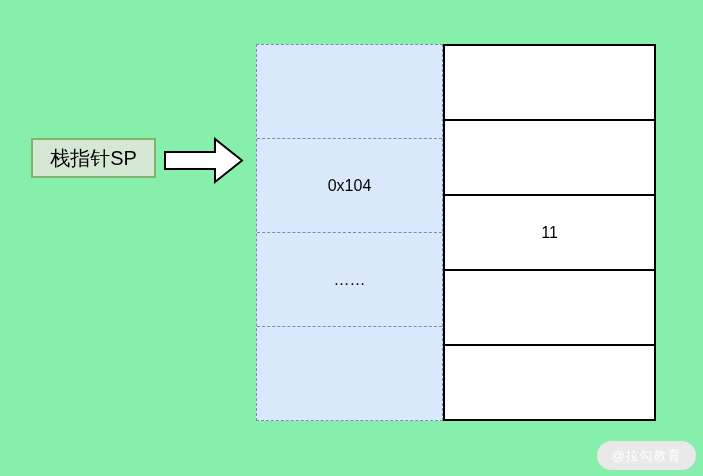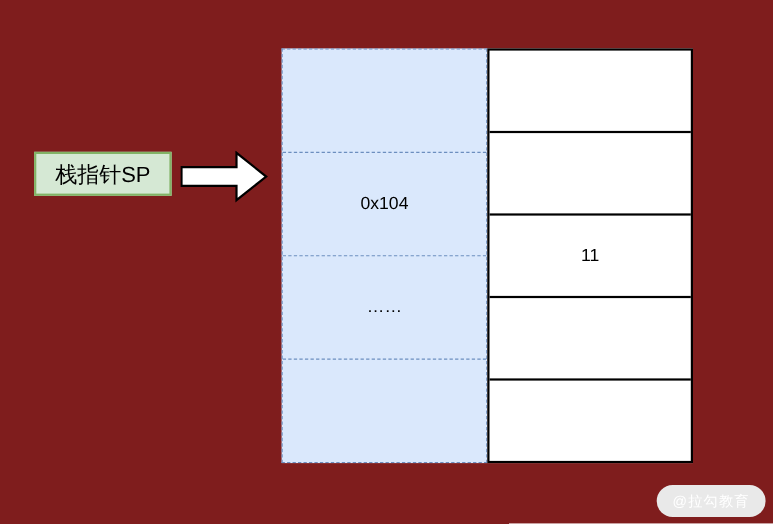--- a/index.html
+++ b/index.html
@@ -1,19 +1,19 @@
 <!DOCTYPE html>
 <html><head>
 <meta charset="utf-8">
 <style>
   html,body{margin:0;padding:0;background:#ffffff;}
   .stage{
     position:relative;
     width:703px;height:476px;
-    background:#7f1d1d;
+    background:#86efac;
     font-family:"Liberation Sans","DejaVu Sans",sans-serif;
     overflow:hidden;
   }
   
   .pointer-label{
     position:absolute;
     left:31px;top:138px;
     width:125px;height:40px;
     box-sizing:border-box;
     background:var(--green-fill,#d5e8d4);
@@ -42,21 +42,21 @@
     display:flex;align-items:center;justify-content:center;
     font-size:16px;color:#000;
   }
   .addr-cell + .addr-cell{
     border-top:1px dashed var(--blue-stroke,#6c8ebf);
   }
   
   .val-col{
     position:absolute;
     left:443px;top:44px;
-    width:187px;height:377px;
+    width:213px;height:377px;
     box-sizing:border-box;
     background:#ffffff;
     border:2px solid var(--black-stroke,#000000);
     display:flex;flex-direction:column;
   }
   .val-cell{
     flex:1;
     display:flex;align-items:center;justify-content:center;
     font-size:16px;color:#000;
   }

